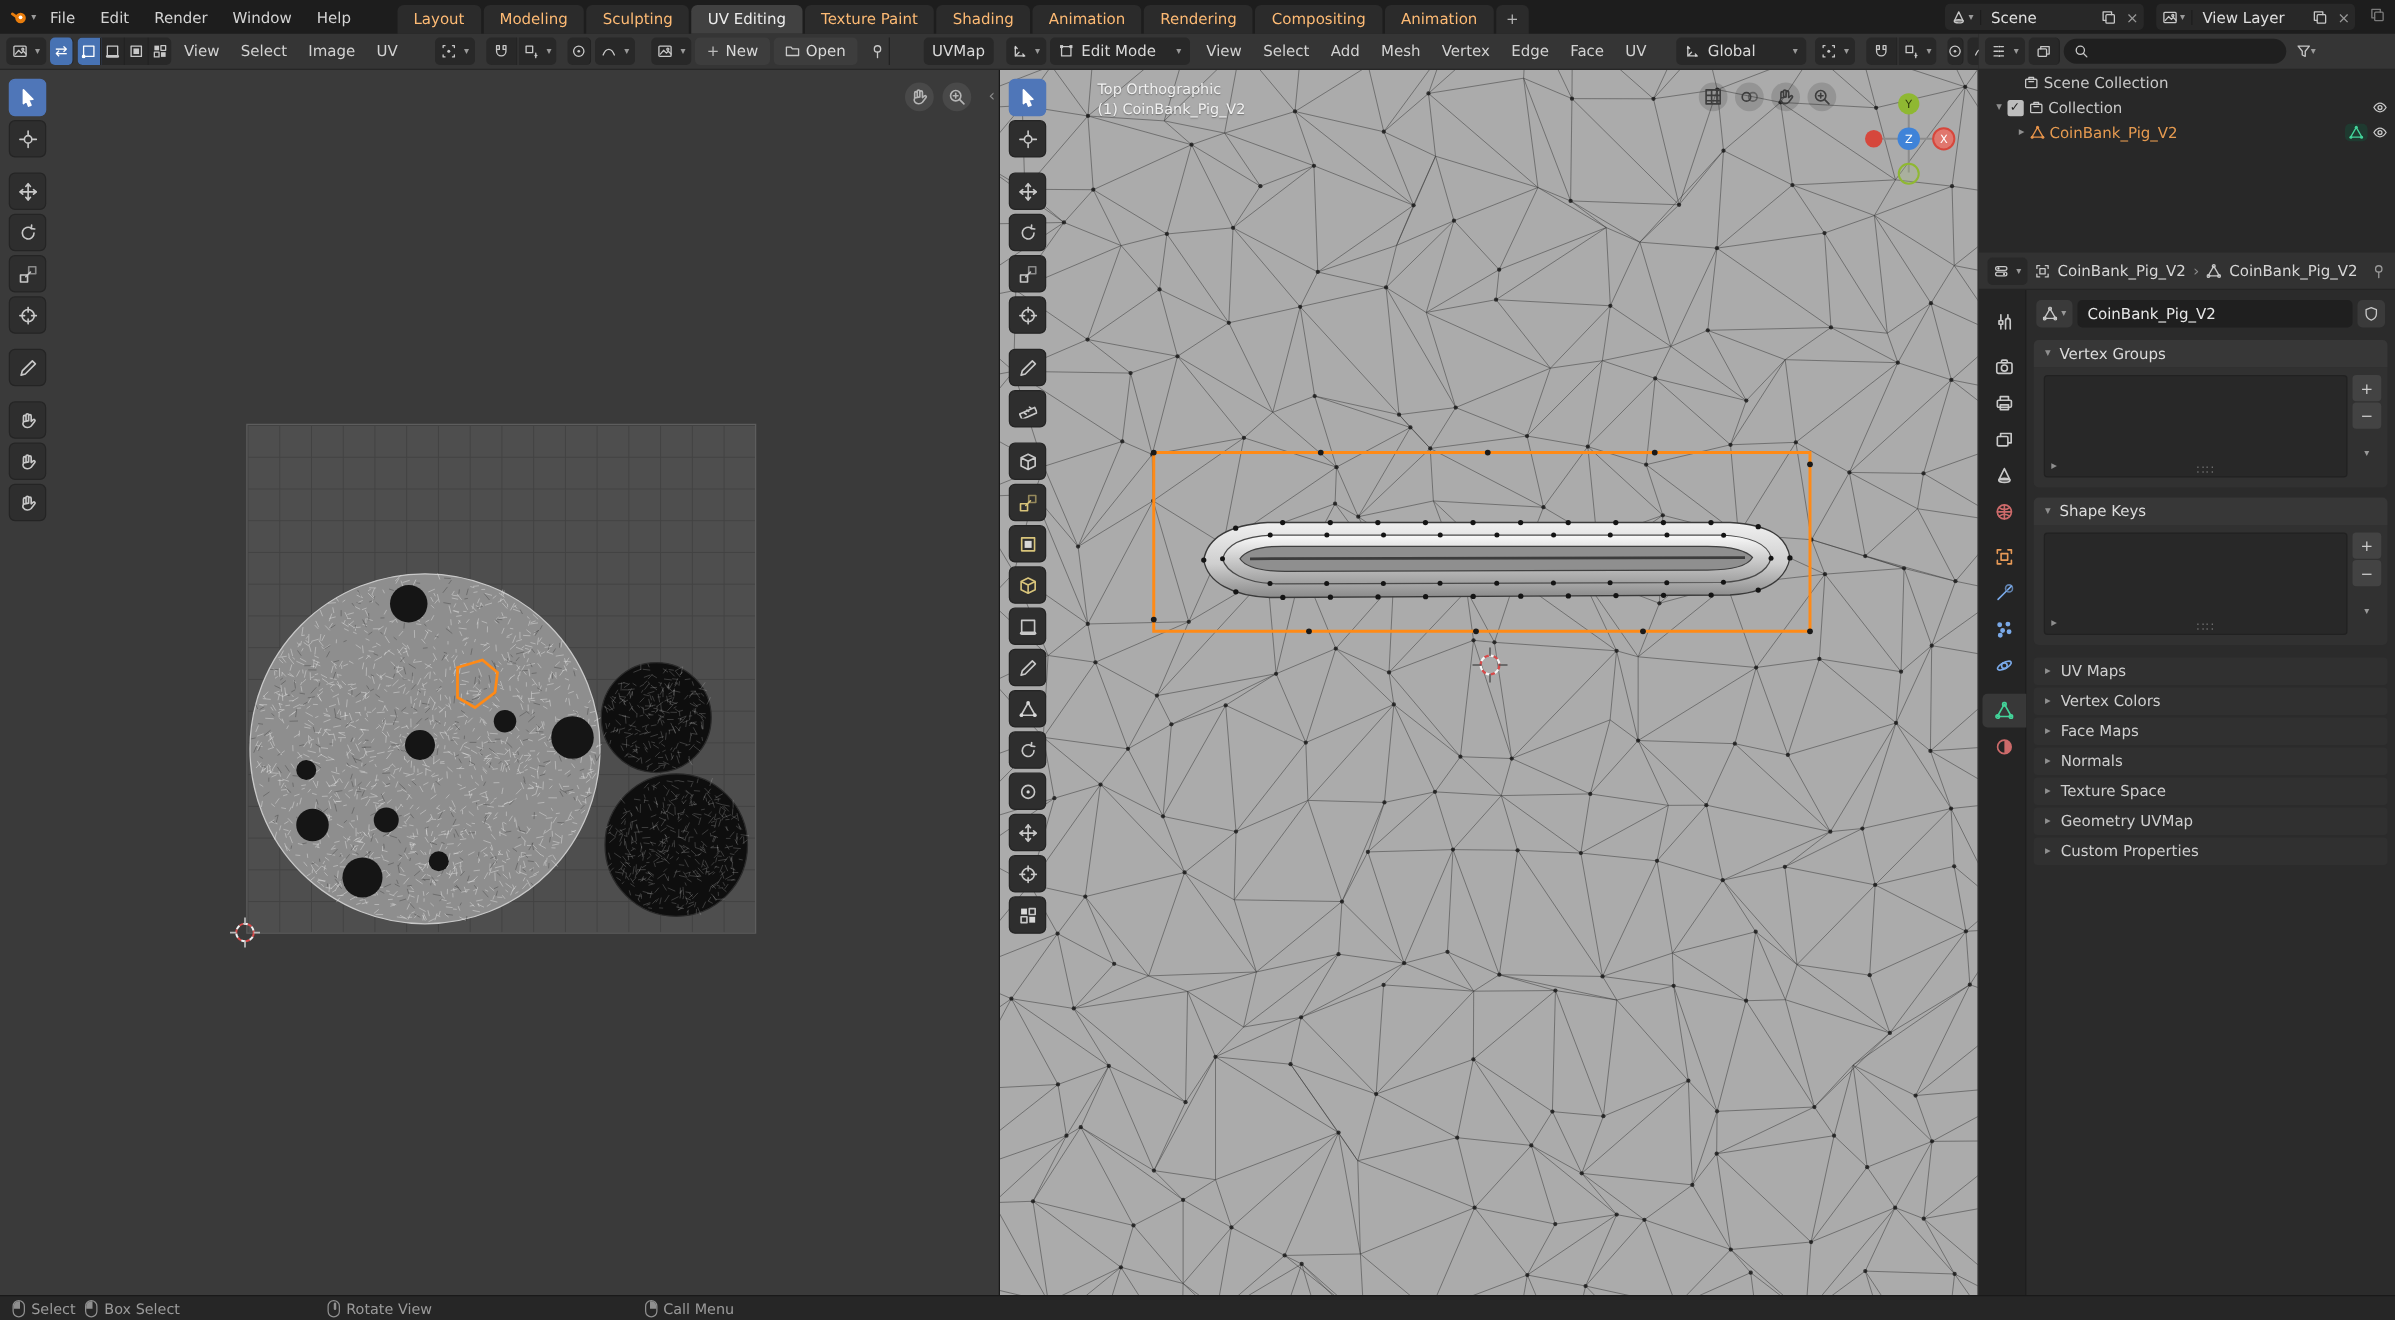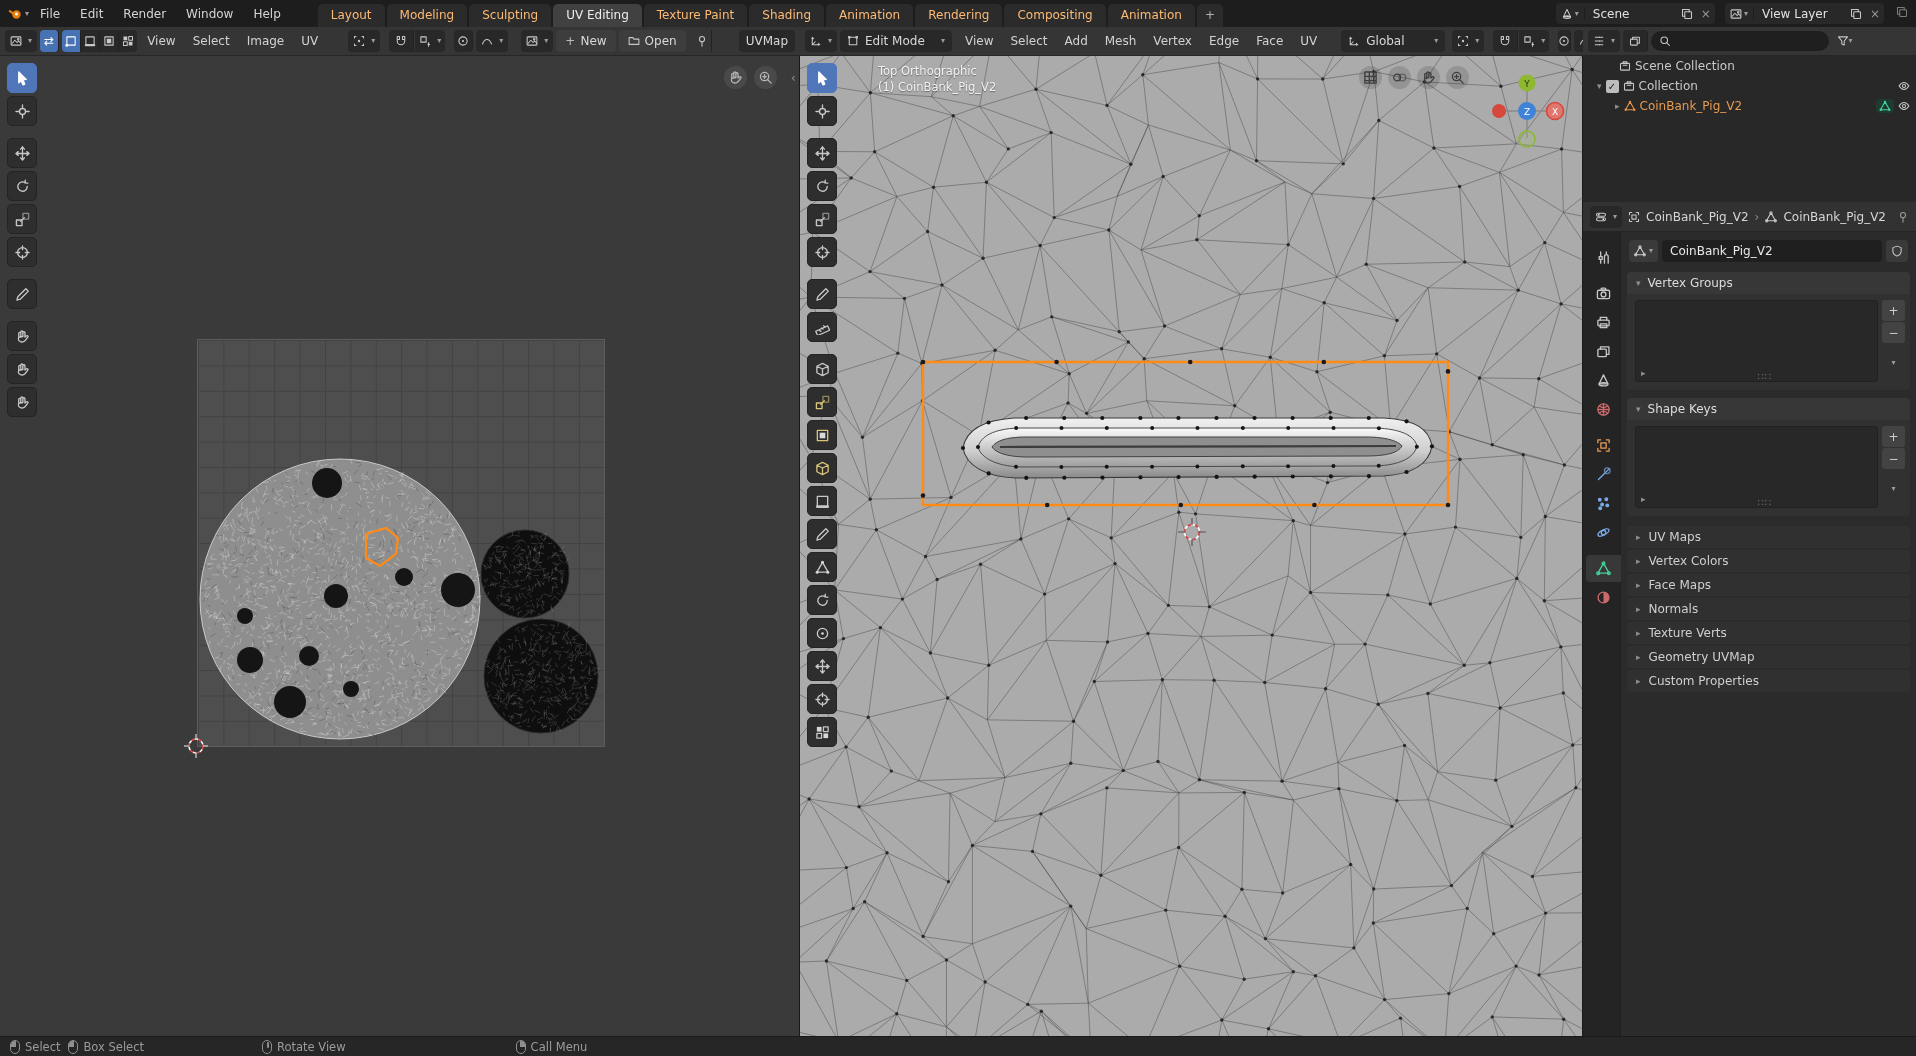--- a/index.html
+++ b/index.html
@@ -1303,21 +1303,21 @@
     <div class="crow">
         <span class="tri">▸</span>
         <span>Face Maps</span>
       </div>
     <div class="crow">
         <span class="tri">▸</span>
         <span>Normals</span>
       </div>
     <div class="crow">
         <span class="tri">▸</span>
-        <span>Texture Verts</span>
+        <span>Texture Space</span>
       </div>
     <div class="crow">
         <span class="tri">▸</span>
         <span>Geometry UVMap</span>
       </div>
     <div class="crow">
         <span class="tri">▸</span>
         <span>Custom Properties</span>
       </div>
   </div>

